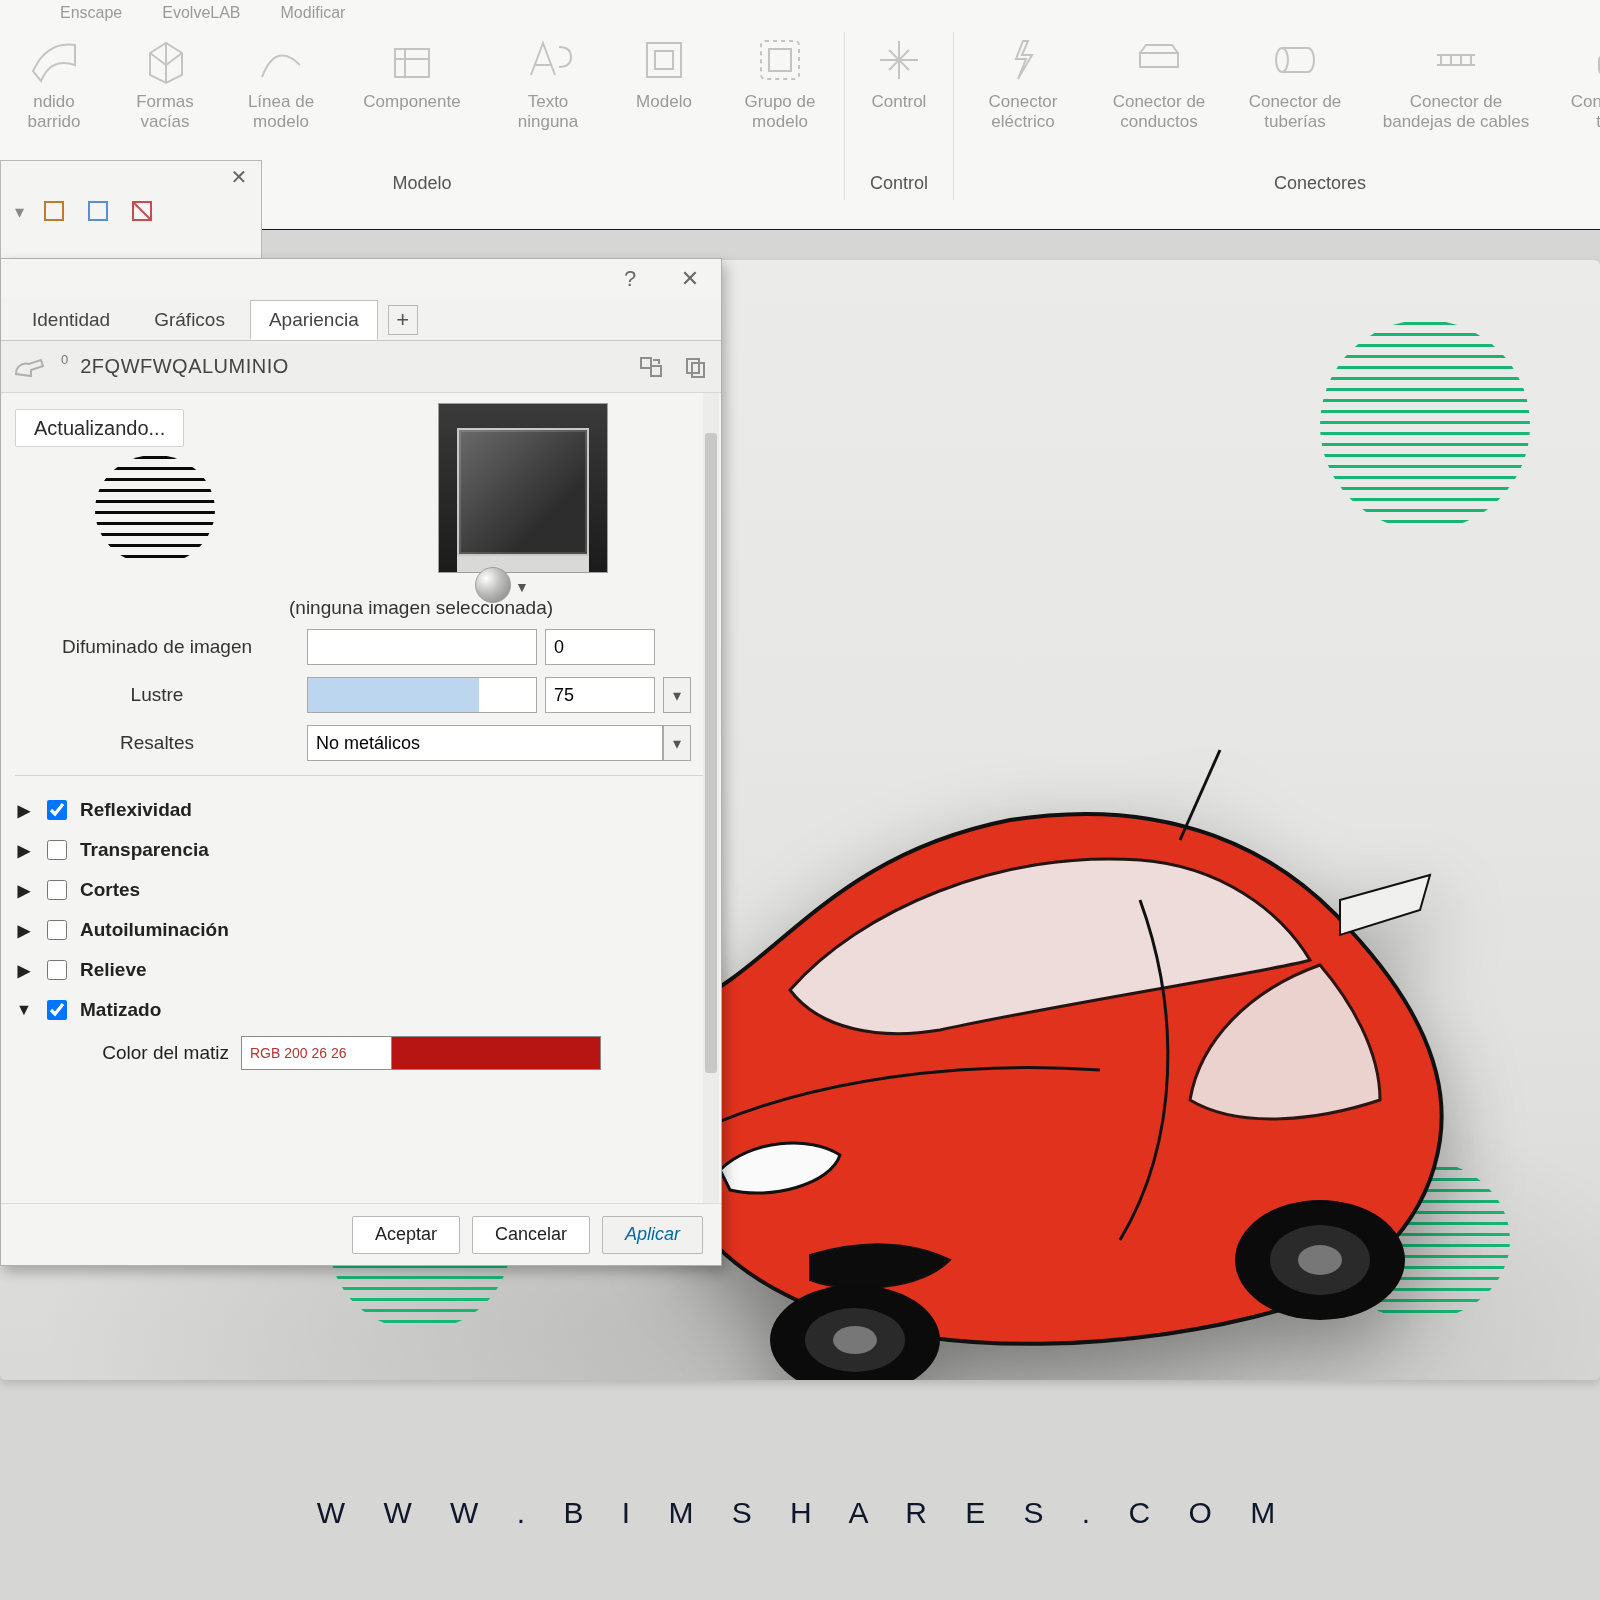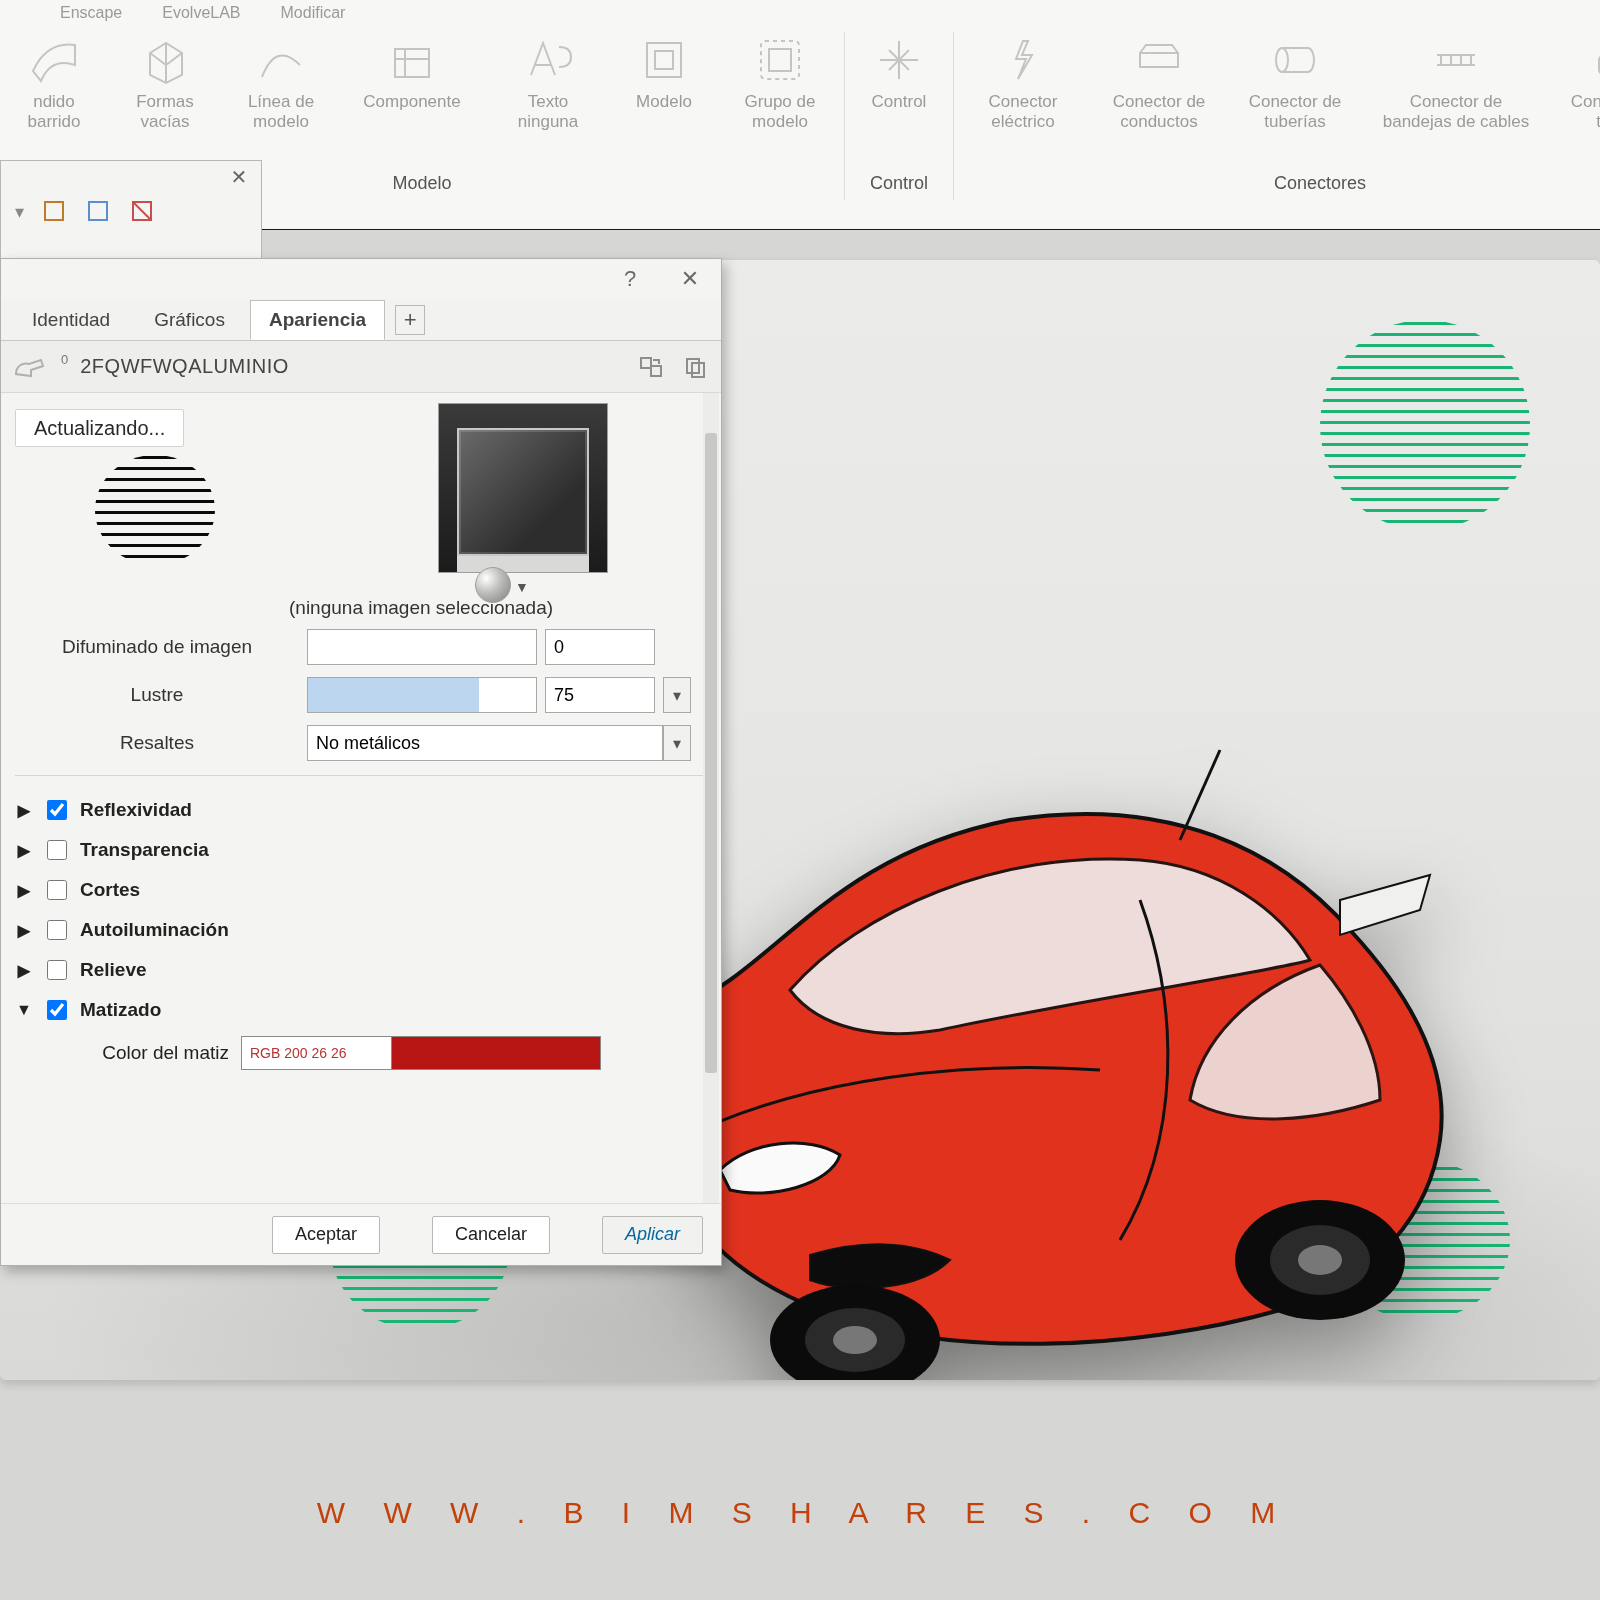--- a/index.html
+++ b/index.html
@@ -183,21 +183,21 @@
   .dlg-tab {
     padding: 8px 18px;
     font-size: 19px;
     color: #444;
     border: 1px solid transparent;
   }
   .dlg-tab.active {
     background: #fff;
     border: 1px solid #c0c0be;
     border-bottom: 1px solid #fff;
-    font-weight: 700;
+    font-weight: 400;
   }
   .dlg-add {
     width: 30px; height: 30px;
     border: 1px solid #b9b9b7;
     display: flex; align-items: center; justify-content: center;
     font-size: 22px; color: #555;
     margin-left: 4px;
   }
 
   .asset-header {
@@ -393,32 +393,32 @@
     background:#f4f4f2;
     border-top: 1px solid #dcdcda;
   }
   .btn {
     height: 38px; padding: 0 22px;
     border: 1px solid #b8b8b6;
     background: #fff;
     font-size: 18px;
     color:#222;
     border-radius: 2px;
-    display:flex; align-items:center;margin-left:40px;
+    display:flex; align-items:center;
   }
   .btn.disabled { color:#0369a1; background:#f1f1ef;font-style:italic; }
 
   
   .watermark-url {
     position: absolute;
     left: 0; right: 0; bottom: 70px;
     text-align: center;
     letter-spacing: 8px;
     font-size: 30px;
-    color: #c2410c;
+    color: #0f172a;
     font-family: "Segoe UI Light","Segoe UI",sans-serif;
     font-weight: 300;
     word-spacing: 14px;
   }
 
 </style>
 </head>
 <body>
 
 <div class="ribbon-region">

